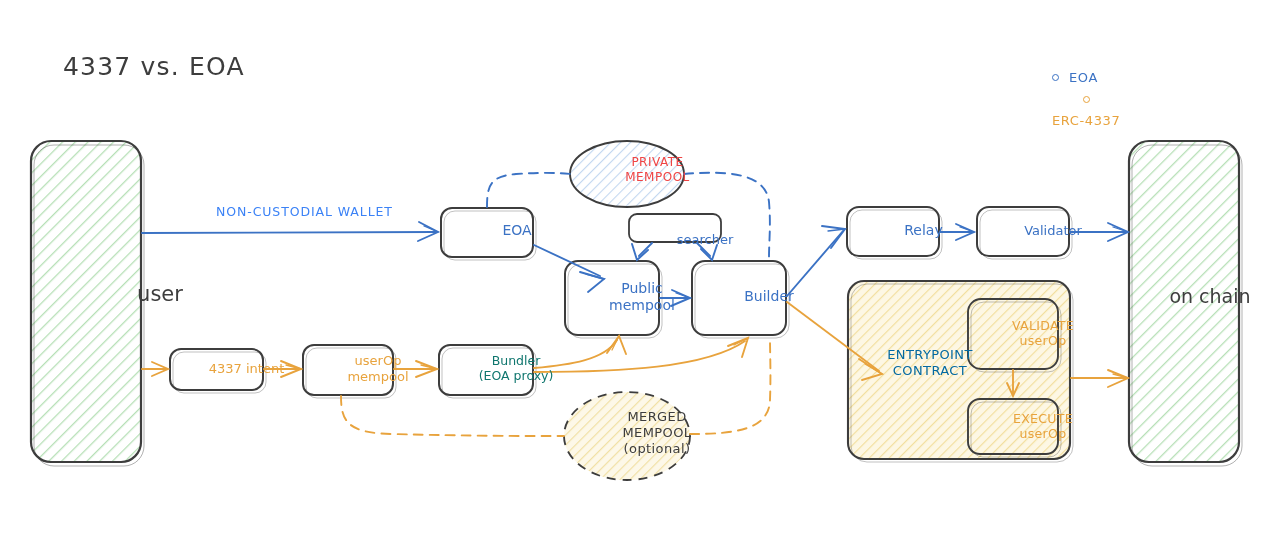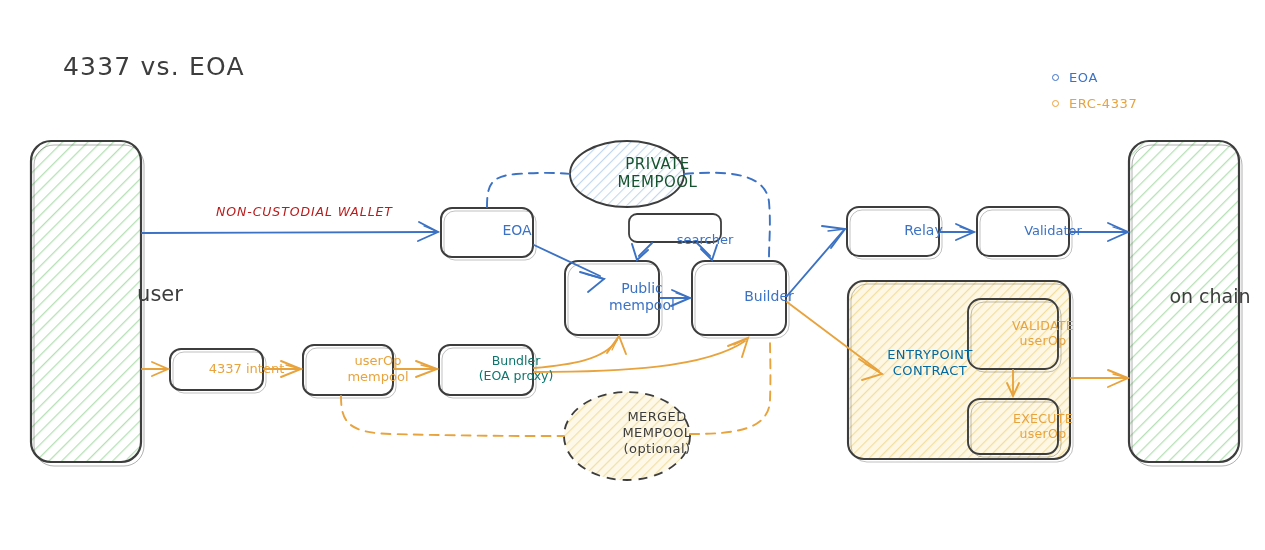--- a/index.html
+++ b/index.html
@@ -50,21 +50,21 @@
   }
   .legend .dot {
     width: 7px;
     height: 7px;
     border-radius: 50%;
     border: 1.6px solid currentColor;
     box-sizing: border-box;
     display: inline-block;
   }
   #legend-eoa { left: 1052px; top: 70px; color: #3b72c4; }
-  #legend-erc { left: 1052px; top: 96px; color: #e8a33d; }
+  #legend-erc { left: 1052px; top: 96px; color: #e8a33d; flex-direction: column; }
   .node-label {
     position: absolute;
     text-align: center;
     pointer-events: none;
     line-height: 1.22;
     white-space: pre-line;
   }
 </style>
 </head>
 <body>
@@ -291,21 +291,21 @@
       </g>
     </g>
   </svg>
 
   <div class="node-label hand" style="left:31px; top:282px; width:110px; font-size:21px; color:#3d3d3d;padding-left:44px;">user</div>
 
   <div class="node-label hand" style="left:1129px; top:285px; width:102px; font-size:19px; color:#3d3d3d;">on chain</div>
 
   <div class="node-label hand" style="left:441px; top:222px; width:92px; font-size:14px; color:#3b72c4;">EOA</div>
 
-  <div class="node-label hand" style="left:570px; top:155px; width:115px; font-size:15px; color:#14532d; letter-spacing:0.5px;">PRIVATE
+  <div class="node-label hand" style="left:570px; top:155px; width:115px; font-size:12px; color:#ef4444; letter-spacing:0.5px;">PRIVATE
 MEMPOOL</div>
 
   <div class="node-label hand" style="left:629px; top:232px; width:92px; font-size:13px; color:#3b72c4;">searcher</div>
 
   <div class="node-label hand" style="left:565px; top:280px; width:94px; font-size:14px; color:#3b72c4;">Public
 mempool</div>
 
   <div class="node-label hand" style="left:692px; top:288px; width:94px; font-size:14px; color:#3b72c4;">Builder</div>
 
   <div class="node-label hand" style="left:847px; top:222px; width:93px; font-size:14px; color:#3b72c4;">Relay</div>
@@ -326,15 +326,15 @@
 
   <div class="node-label hand" style="left:851px; top:347px; width:98px; font-size:13px; color:#0369a1; letter-spacing:0.4px;">ENTRYPOINT
 CONTRACT</div>
 
   <div class="node-label hand" style="left:968px; top:318px; width:90px; font-size:12.5px; color:#e8a33d; letter-spacing:0.3px;">VALIDATE
 userOp</div>
 
   <div class="node-label hand" style="left:968px; top:411px; width:90px; font-size:12.5px; color:#e8a33d; letter-spacing:0.3px;">EXECUTE
 userOp</div>
 
-  <div class="node-label hand" style="left:186px; top:204px; width:250px; font-size:12.5px; color:#b91c1c; letter-spacing:0.9px; text-align:left;font-style:italic;">NON-CUSTODIAL WALLET</div>
+  <div class="node-label hand" style="left:186px; top:204px; width:250px; font-size:12.5px; color:#3b82f6; letter-spacing:0.9px; text-align:left;">NON-CUSTODIAL WALLET</div>
 
 </div>
 
 </body></html>

